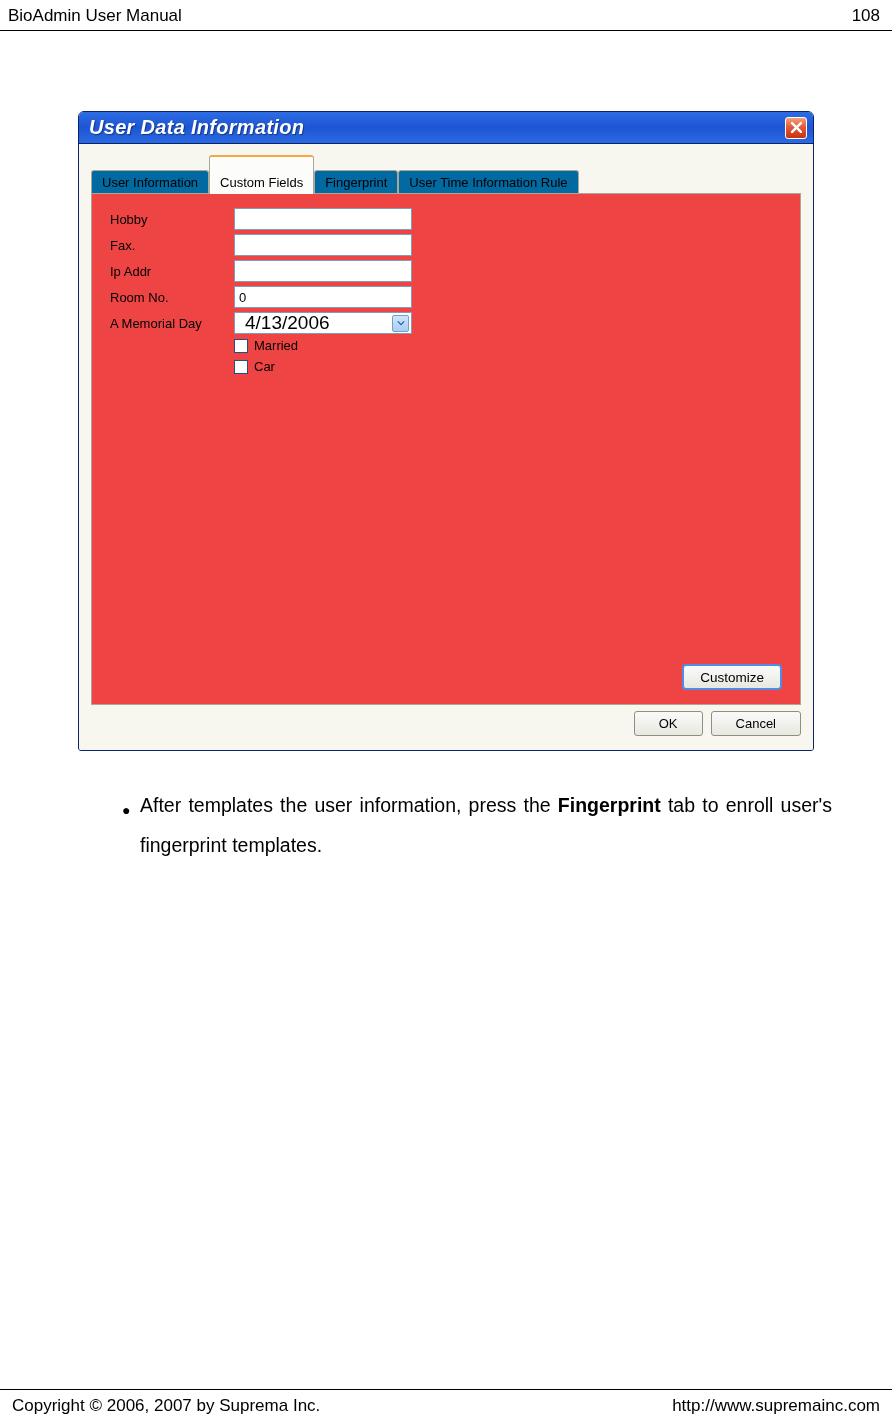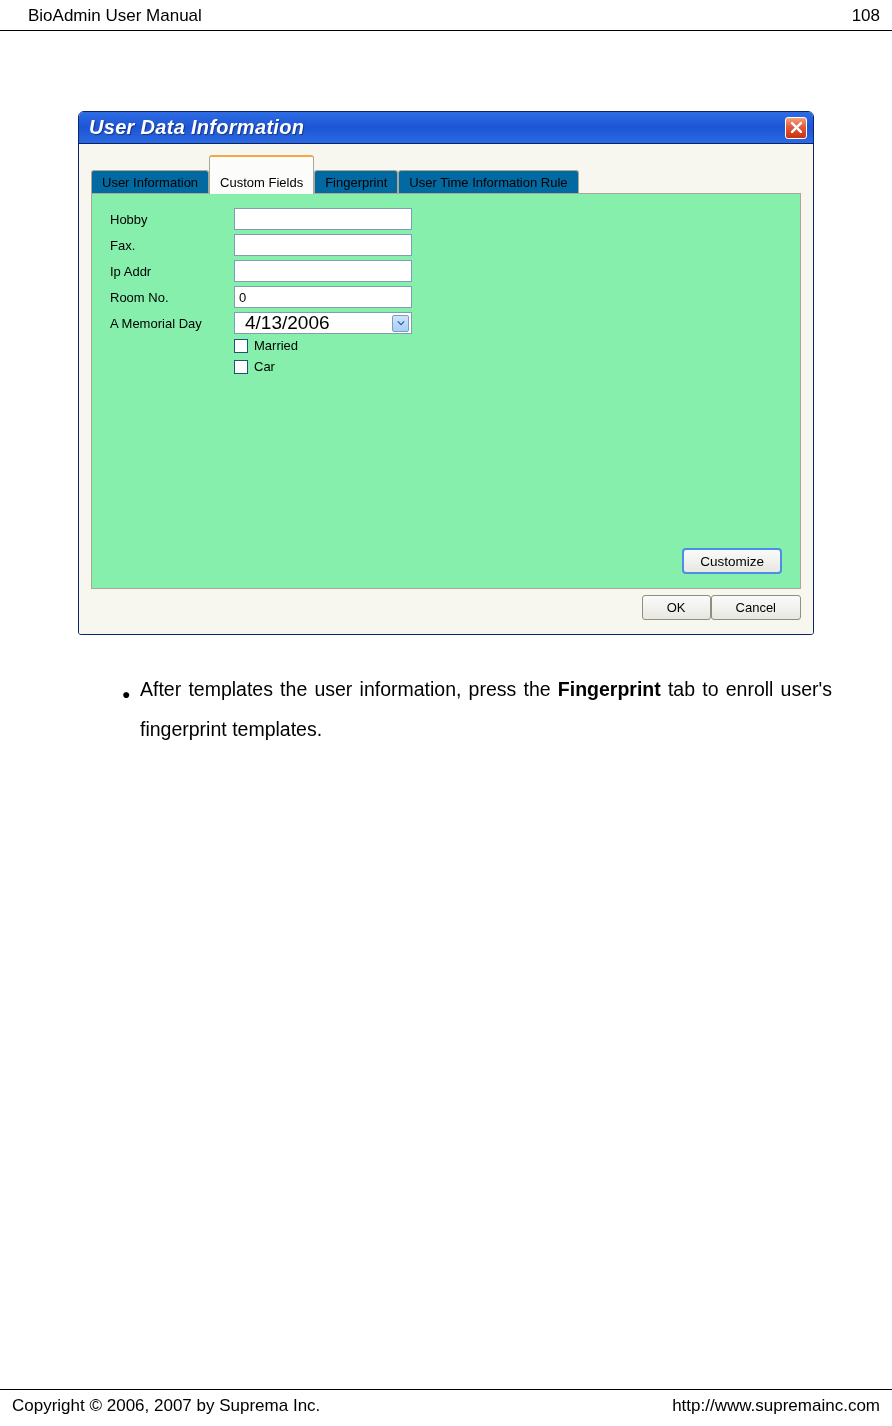--- a/index.html
+++ b/index.html
@@ -6,21 +6,21 @@
     body {
       width: 892px;
       height: 1426px;
       background: #fff;
       font-family: Arial, Helvetica, sans-serif;
       position: relative;
     }
     .page-header {
       display: flex;
       justify-content: space-between;
-      padding: 6px 12px 4px 28px;
+      padding: 6px 12px 4px 8px;
       border-bottom: 1px solid #000;
       font-size: 17px;
     }
     .page-footer {
       position: absolute;
       bottom: 0;
       left: 0;
       right: 0;
       display: flex;
       justify-content: space-between;
@@ -90,22 +90,22 @@
       top: 1px;
     }
     .tab.active {
       background: #fcfcfa;
       border-top: 2px solid #f3a846;
       padding-top: 18px;
       z-index: 2;
     }
     .tab-panel {
       border: 1px solid #aca899;
-      background: #86efac;
-      height: 396px;
+      background: #ef4444;
+      height: 512px;
       padding: 14px 18px 10px 18px;
       position: relative;
     }
     .field-row {
       display: flex;
       align-items: center;
       margin-bottom: 4px;
       font-family: Tahoma, Arial, sans-serif;
       font-size: 13px;
     }
@@ -165,21 +165,21 @@
       border-radius: 4px;
       font-size: 13.5px;
       font-family: Tahoma, Arial, sans-serif;
       color: #000;
       display: flex;
       align-items: center;
     }
     .bottom-bar {
       display: flex;
       justify-content: flex-end;
-      gap: 0;
+      gap: 8px;
       margin-top: 6px;
       margin-bottom: 2px;
     }
     .dlg-btn {
       height: 25px;
       padding: 0 24px;
       background: linear-gradient(to bottom,#fafafa,#e8e8e1);
       border: 1px solid #8f8f80;
       border-radius: 3px;
       font-size: 13px;

